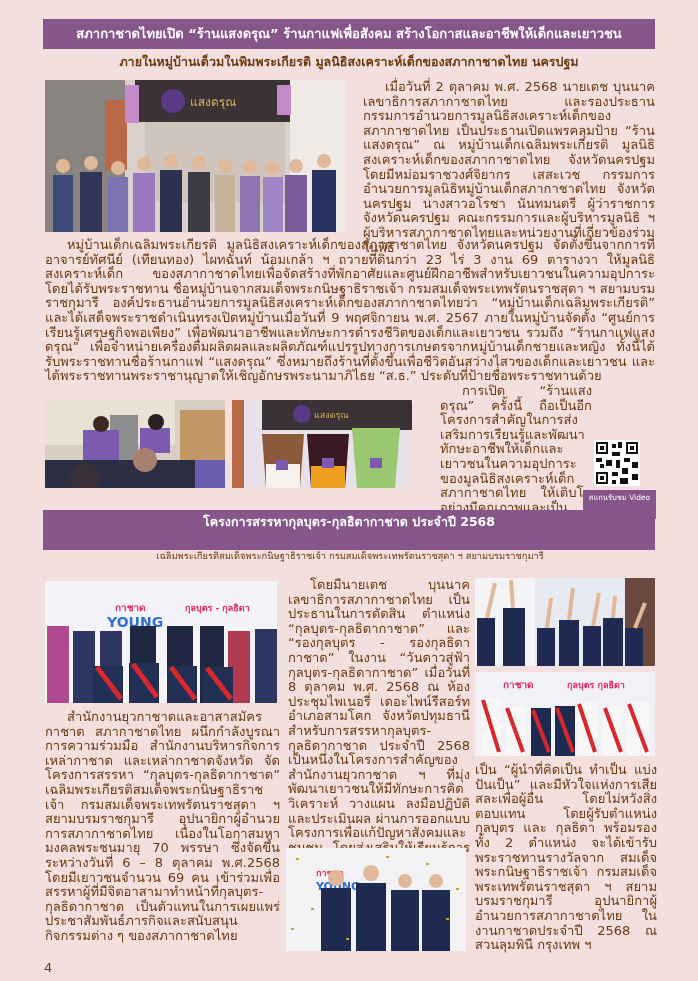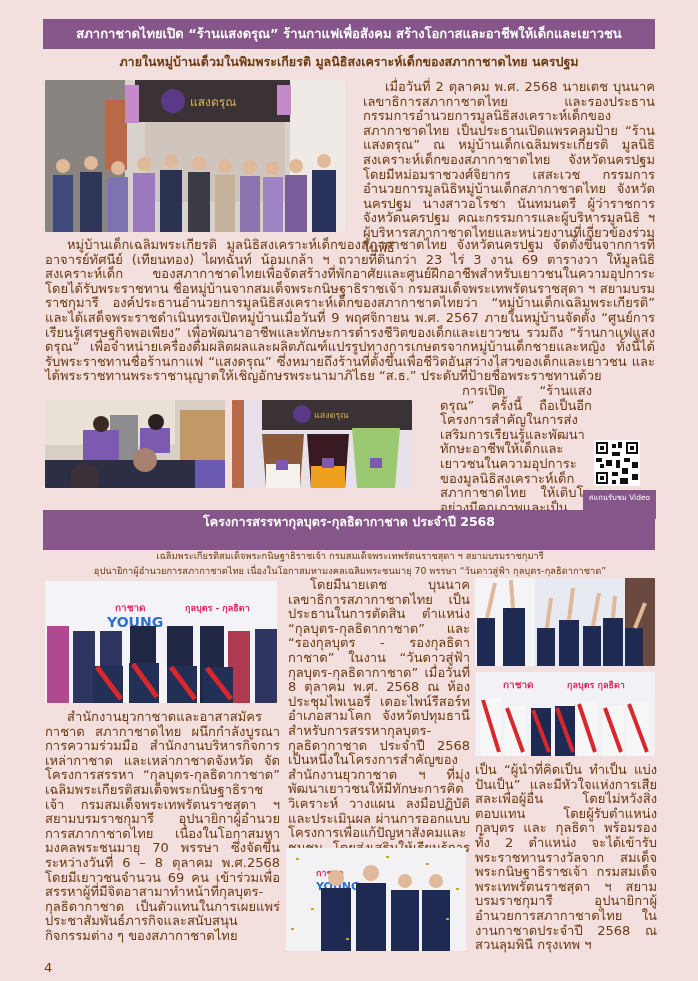--- a/index.html
+++ b/index.html
@@ -174,21 +174,20 @@
         <rect x="36" y="6" width="4" height="4"></rect>
         <rect x="6" y="36" width="4" height="4"></rect>
       </g>
   </svg>
 </div>
 <div class="qr-label">สแกนรับชม Video</div>
 
 <div class="banner banner2">โครงการสรรหากุลบุตร-กุลธิดากาชาด ประจำปี 2568</div>
 <div class="subhead2">
   <div>เฉลิมพระเกียรติสมเด็จพระกนิษฐาธิราชเจ้า กรมสมเด็จพระเทพรัตนราชสุดา ฯ สยามบรมราชกุมารี</div>
-  <div>อุปนายิกาผู้อำนวยการสภากาชาดไทย เนื่องในโอกาสมหามงคลเฉลิมพระชนมายุ 70 พรรษา “วันดาวสู่ฟ้า กุลบุตร-กุลธิดากาชาด”</div>
 </div>
 
 <div class="photo" style="left:45px;top:581px;width:232px;height:122px;">
   <svg width="232" height="122" viewBox="0 0 232 122">
     <rect width="232" height="122" fill="#f4f4f8"></rect>
     <text x="70" y="30" font-size="10" fill="#e0245e" font-weight="bold">กาชาด</text>
     <text x="62" y="46" font-size="14" fill="#2f6fd0" font-weight="bold">YOUNG</text>
     <text x="140" y="30" font-size="9" fill="#e0245e" font-weight="bold">กุลบุตร - กุลธิดา</text>
     <g>
       <rect x="2" y="45" width="22" height="77" fill="#b04a90"></rect>

